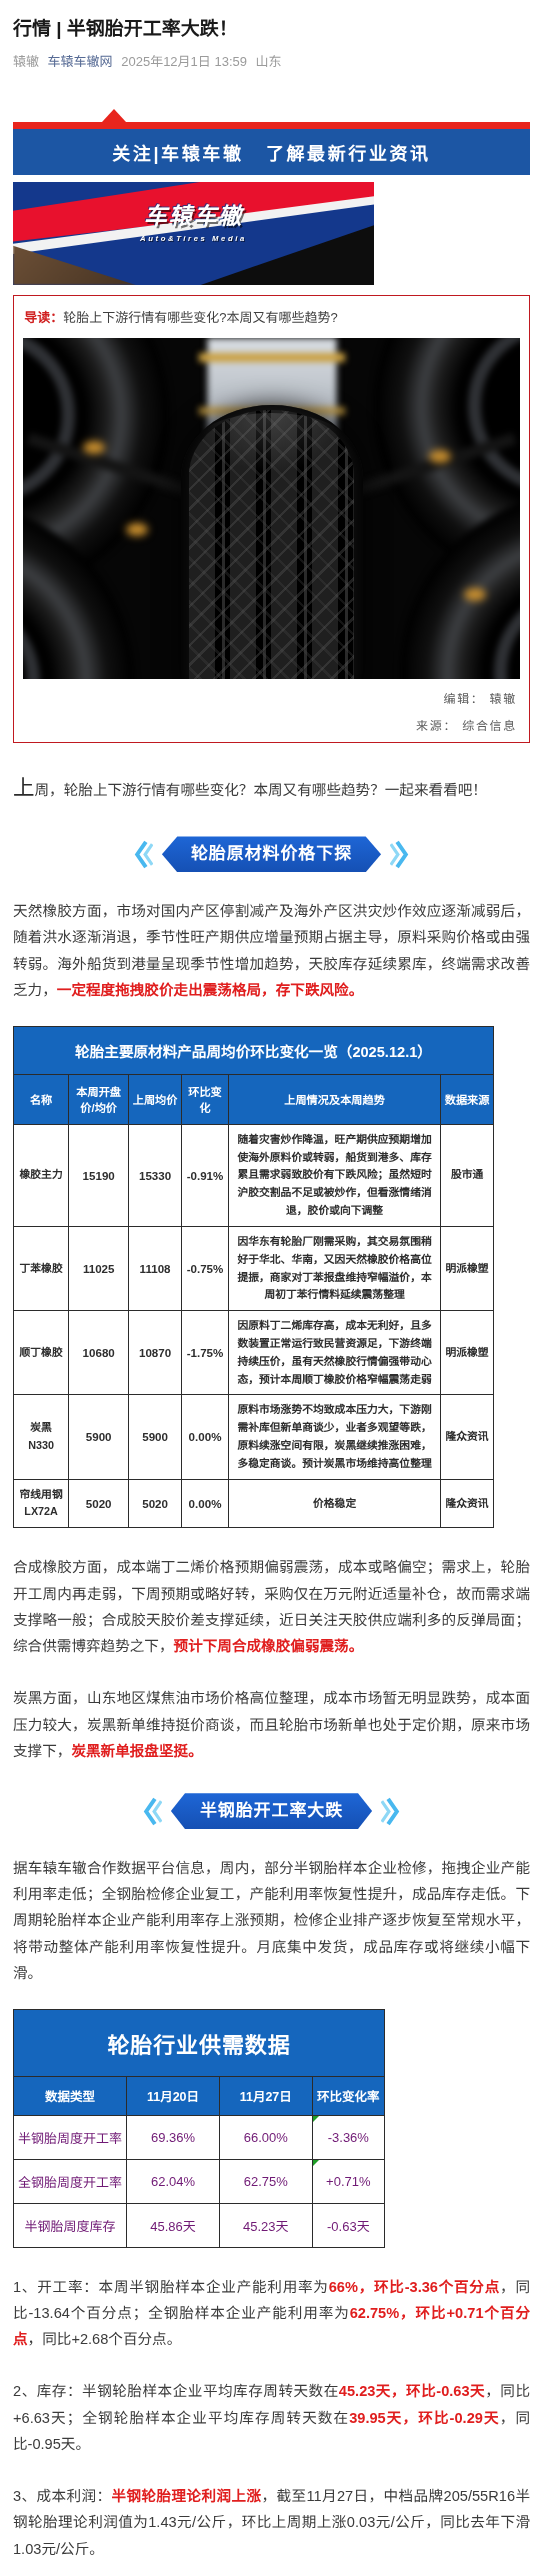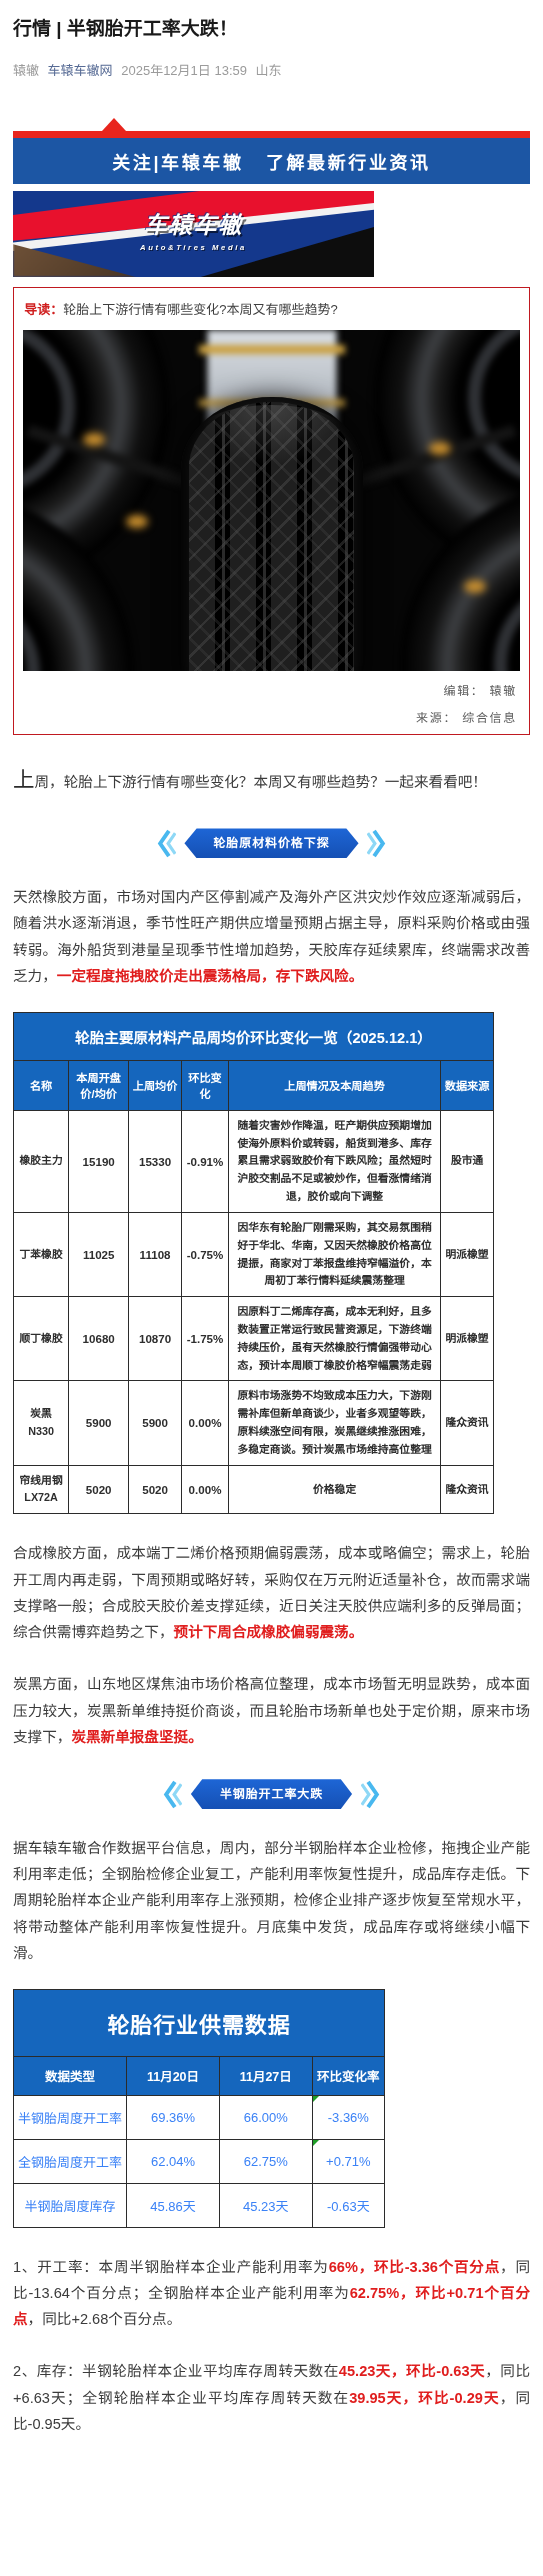--- a/index.html
+++ b/index.html
@@ -7,38 +7,38 @@
   body {
     width:543px; margin:0 auto;
     font-family:"Liberation Sans","DejaVu Sans",sans-serif;
     color:#3c3c3c;
     -webkit-font-smoothing:antialiased;
   }
   .wrap { padding:15.5px 13px 34px 13px; }
 
   
   .article-title { font-size:19px; font-weight:bold; color:#1a1a1a; line-height:1.4; }
-  .byline { margin-top:18px; font-size:13px; color:#9b9b9b; display:flex; gap:8.6px; align-items:center; }
+  .byline { margin-top:9px; font-size:13px; color:#9b9b9b; display:flex; gap:8.6px; align-items:center; }
   .byline .account { color:#576b95; cursor:pointer; }
 
   
   .follow-banner { margin-top:52px; position:relative; }
   .red-bar { height:6.9px; background:#e8251d; position:relative; }
   .red-bar .up-tri {
     position:absolute; top:-13px; left:89px;
     width:0; height:0; border-left:12px solid transparent;
     border-right:12px solid transparent; border-bottom:13.8px solid #e8251d;
   }
   .blue-band {
     background:#1c56a4; height:46px; display:flex; align-items:center; justify-content:center;
     color:#fff; font-size:18px; font-weight:bold; letter-spacing:2.6px; gap:22.4px; cursor:pointer;
   }
 
   
-  .logo-strip { margin-top:6.9px; width:361px; height:86px; position:relative; overflow:hidden; background:#14388c; }
+  .logo-strip { margin-top:6.9px; width:361px; height:103px; position:relative; overflow:hidden; background:#14388c; }
   .logo-strip .stripe { position:absolute; inset:0; }
   .stripe.red   { background:#e8112d; clip-path:polygon(0 28%, 52% 0, 100% 0, 100% 18%, 0 58%); }
   .stripe.white { background:#f2f2f2; clip-path:polygon(0 60%, 100% 14%, 100% 22%, 0 70%); }
   .stripe.black { background:#0d0d0d; clip-path:polygon(52% 100%, 100% 42%, 100% 100%); }
   .stripe.photo { background:linear-gradient(135deg,#7a5a3e,#3a2a1c 60%,#15100b); clip-path:polygon(0 62%, 34% 100%, 0 100%); filter:blur(0.9px); }
   .logo-center { position:absolute; left:0; right:0; top:15.5px; text-align:center; }
   .logo-brand {
     color:#fff; font-size:23px; font-weight:bold; font-style:italic; letter-spacing:1.7px;
     text-shadow:1.7px 1.7px 0 rgba(0,0,0,.55), -0.9px -0.9px 0 rgba(20,56,140,.8);
   }
@@ -88,41 +88,41 @@
   
   .para { margin-top:26px; font-size:14.6px; line-height:1.8; color:#3b3b3b; text-align:justify; }
   .para .red { color:#e01e1e; font-weight:bold; }
   .para .dropcap { font-size:21.5px; font-weight:500; color:#2b2b2b; }
 
   
   .pill-row { margin:29px 0 5.2px 0; display:flex; align-items:center; justify-content:center; gap:8.6px; }
   .pill {
     background:linear-gradient(180deg,#1e66d6,#1550b4);
     clip-path:polygon(0 50%, 7% 0, 93% 0, 100% 50%, 93% 100%, 7% 100%);
-    color:#fff; font-size:12px; font-weight:bold; letter-spacing:0.9px;
+    color:#fff; font-size:17px; font-weight:bold; letter-spacing:0.9px;
     padding:7.7px 29px; line-height:1.2;
   }
   .chev { width:19px; height:29px; flex:0 0 auto; }
 
   
   table { border-collapse:collapse; margin-top:22.4px; table-layout:fixed; }
   .tbl1 { width:481px; }
   .tbl2 { width:372px; }
   caption.tblcap { background:#1566bd; color:#fff; font-weight:bold; border:0.9px solid #2b2b2b; border-bottom:none; }
   .tbl1 caption.tblcap { font-size:14.6px; padding:13px 3.4px; }
   .tbl2 caption.tblcap { font-size:22px; padding:17px 3.4px; letter-spacing:0.9px; }
   th { background:#1566bd; color:#fff; font-weight:bold; }
   th,td { border:0.9px solid #2b2b2b; text-align:center; vertical-align:middle; padding:6px 4.3px; }
   .tbl1 th { font-size:11.2px; padding:8.6px 2.6px; }
   .tbl1 td { font-size:10.8px; line-height:1.65; color:#2e2e2e;font-weight:bold; }
   .tbl1 td:nth-child(2), .tbl1 td:nth-child(3), .tbl1 td:nth-child(4) { font-size:11.6px; }
   .tbl1 col.c1 { width:11.5%; } .tbl1 col.c2 { width:12.5%; } .tbl1 col.c3 { width:11%; }
   .tbl1 col.c4 { width:9.8%; }  .tbl1 col.c5 { width:44.2%; } .tbl1 col.c6 { width:11%; }
   .tbl2 th { font-size:12.5px; padding:9.5px 2.6px; }
-  .tbl2 td { font-size:13px; color:#3b82f6; padding:12px 3.4px; position:relative; }
+  .tbl2 td { font-size:13px; color:#701a75; padding:12px 3.4px; position:relative; }
   .tbl2 col.c1 { width:30.5%; } .tbl2 col.c2 { width:25%; } .tbl2 col.c3 { width:25%; } .tbl2 col.c4 { width:19.5%; }
   .tbl2 tbody tr:nth-child(-n+2) td:nth-child(4)::before {
     content:""; position:absolute; left:0; top:0;
     border-top:6px solid #1f9e27; border-right:6px solid transparent;
   }
 </style>
 </head>
 <body>
 
 <div class="wrap">
@@ -326,15 +326,16 @@
           <td>45.23天</td>
           <td>-0.63天</td>
         </tr>
       </tbody>
   </table>
 
   <p class="para"><span>1、开工率：本周半钢胎样本企业产能利用率为</span><span class="red">66%，环比-3.36个百分点</span><span>，同比-13.64个百分点；全钢胎样本企业产能利用率为</span><span class="red">62.75%，环比+0.71个百分点</span><span>，同比+2.68个百分点。</span></p>
 
   <p class="para"><span>2、库存：半钢轮胎样本企业平均库存周转天数在</span><span class="red">45.23天，环比-0.63天</span><span>，同比+6.63天；全钢轮胎样本企业平均库存周转天数在</span><span class="red">39.95天，环比-0.29天</span><span>，同比-0.95天。</span></p>
 
+  <p class="para"><span>3、成本利润：</span><span class="red">半钢轮胎理论利润上涨</span><span>，截至11月27日，中档品牌205/55R16半钢轮胎理论利润值为1.43元/公斤，环比上周期上涨0.03元/公斤，同比去年下滑1.03元/公斤。</span></p>
 
 </div>
 
 
 </body></html>

